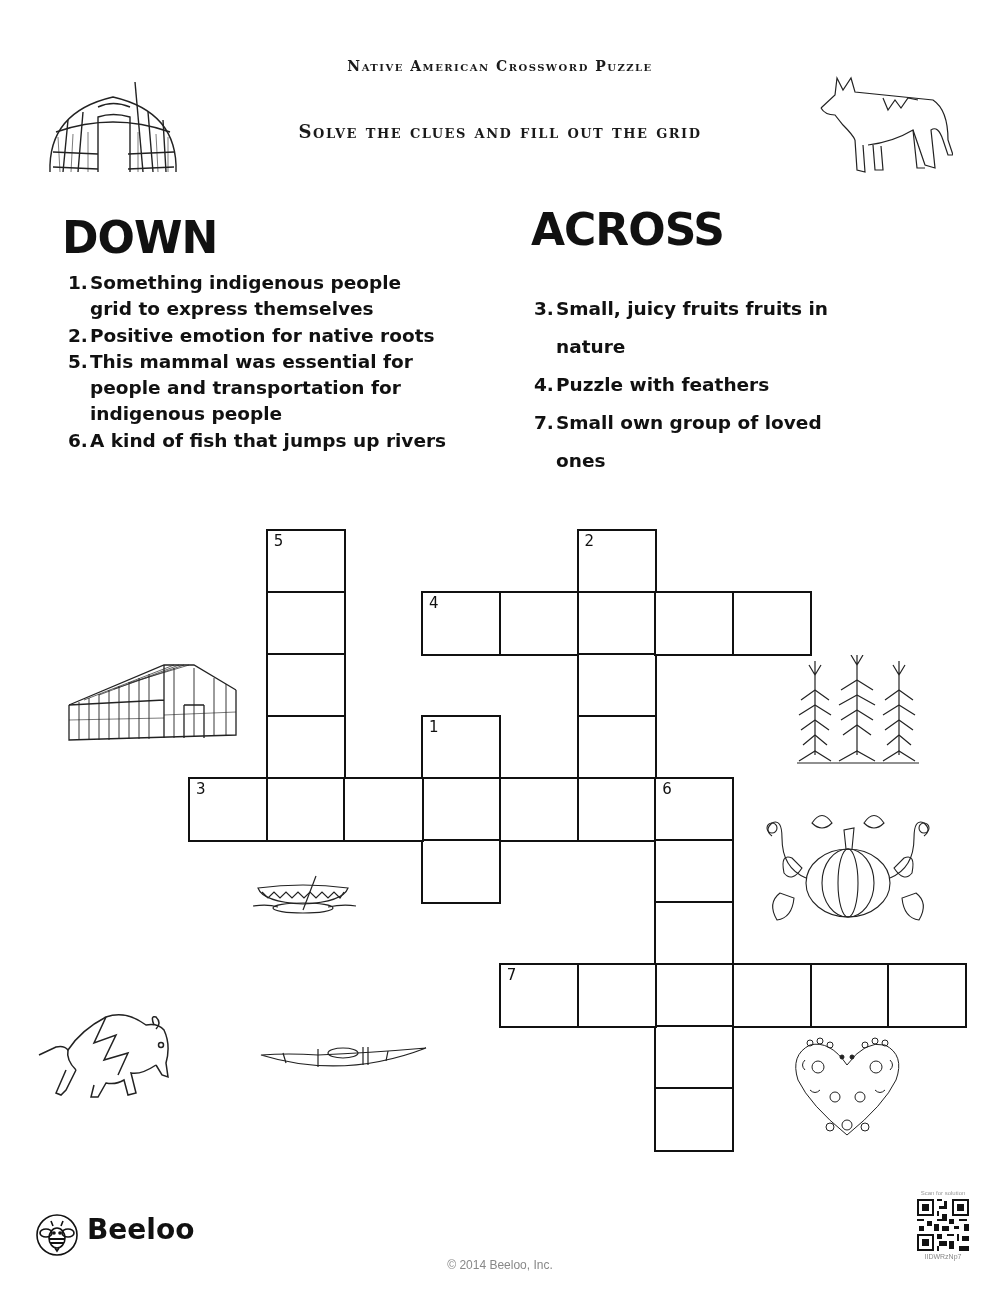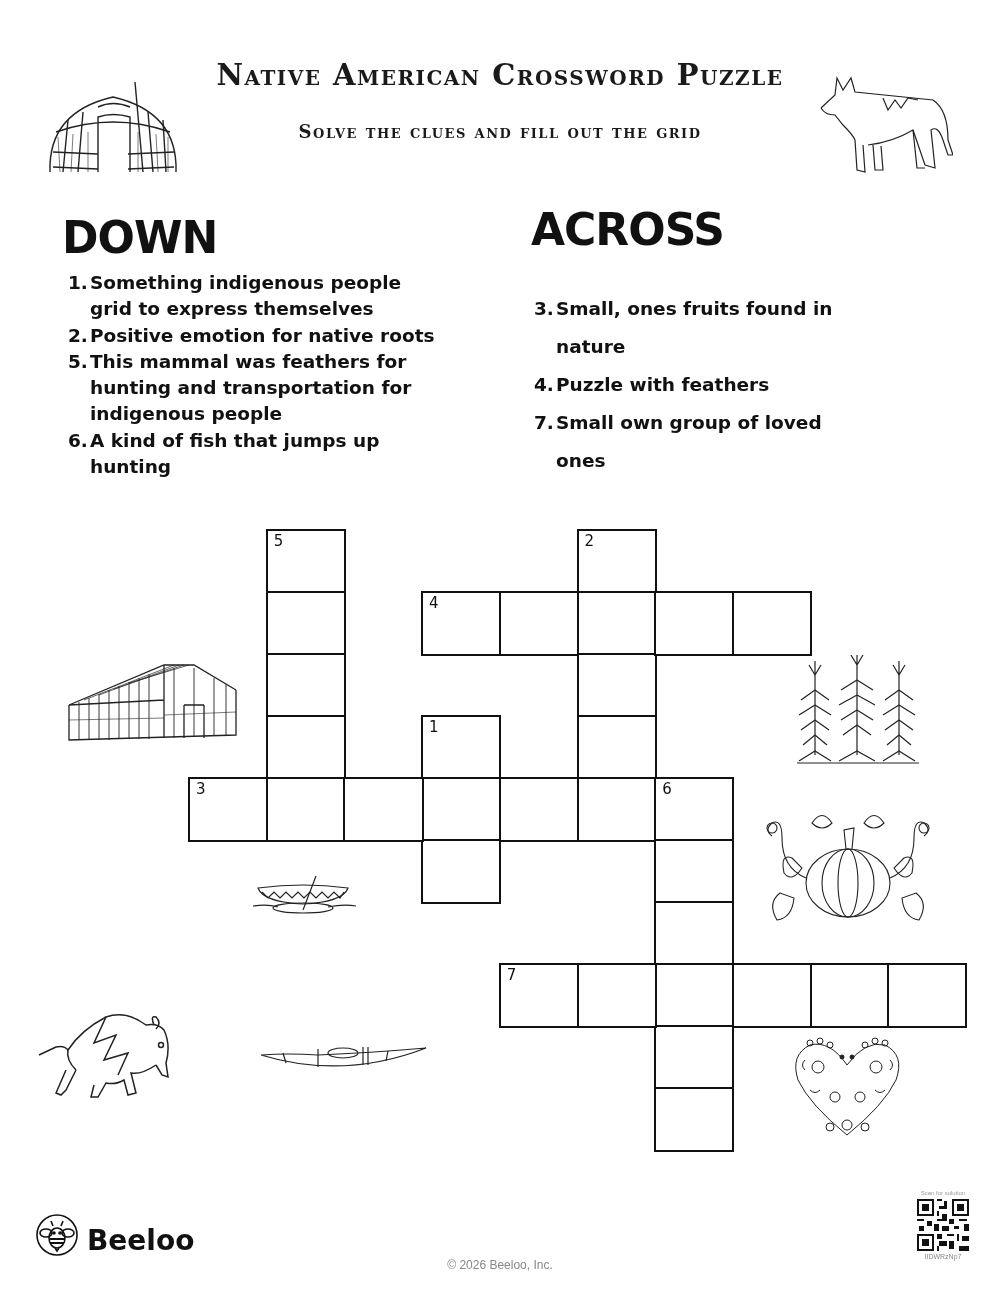--- a/index.html
+++ b/index.html
@@ -4,21 +4,21 @@
 <style>
   * { box-sizing: border-box; margin: 0; padding: 0; }
   html, body { width: 1000px; height: 1294px; background: #ffffff; overflow: hidden; }
   body { position: relative; font-family: "DejaVu Sans", sans-serif; color: #111111; }
 
   .title {
     position: absolute; left: 0; width: 1000px; text-align: center;
     font-family: "DejaVu Serif", serif; font-weight: bold;
     font-variant: small-caps; letter-spacing: 1.5px; color: #1a1a1a;
   }
-  .title.main { top: 58px; font-size: 29px; }
+  .title.main { top: 58px; font-size: 14px; }
   .title.sub  { top: 121px; font-size: 18px; }
 
   .section-heading {
     position: absolute; font-family: "DejaVu Sans", sans-serif;
     font-size: 44px; font-weight: bold; letter-spacing: -1px; color: #111;
   }
   #down-heading { left: 62px; top: 212px; }
   #across-heading { left: 531px; top: 204px; }
 
   .clue-list { position: absolute; list-style: none; }
@@ -35,21 +35,21 @@
     border: 2.5px solid #111; background: #fff;
   }
   .cell-num {
     position: absolute; left: 6px; top: 3px; font-size: 15px;
     font-family: "DejaVu Sans", sans-serif; color: #111; line-height: 1;
   }
 
   .illus { position: absolute; }
   .illus svg { width: 100%; height: 100%; display: block; }
 
-  #footer-logo { position: absolute; left: 35px; top: 1213px; display: flex; align-items: flex-end; gap: 8px; }
+  #footer-logo { position: absolute; left: 35px; top: 1213px; display: flex; align-items: flex-start; gap: 8px; }
   #footer-logo .brand { font-size: 28px; font-weight: bold; color: #111; letter-spacing: 0px; }
   #copyright { position: absolute; left: 0; width: 1000px; top: 1258px; text-align: center; font-size: 12px; color: #888; font-family: "Liberation Sans", sans-serif; }
   #qr-block { position: absolute; left: 910px; top: 1190px; width: 66px; text-align: center; }
   #qr-block .scan { font-size: 6px; color: #999; font-family: "Liberation Sans", sans-serif; }
   #qr-block .code { font-size: 7px; color: #888; margin-top: 2px; font-family: "Liberation Sans", sans-serif; }
 </style>
 </head>
 <body>
 
 <div class="title main">Native American Crossword Puzzle</div>
@@ -86,33 +86,33 @@
   <li class="clue">
     <span class="clue-num">1.</span>
     <span class="clue-text">Something indigenous people grid to express themselves</span>
   </li>
   <li class="clue">
     <span class="clue-num">2.</span>
     <span class="clue-text">Positive emotion for native roots</span>
   </li>
   <li class="clue">
     <span class="clue-num">5.</span>
-    <span class="clue-text">This mammal was feathers for hunting and transportation for indigenous people</span>
+    <span class="clue-text">This mammal was essential for people and transportation for indigenous people</span>
   </li>
   <li class="clue">
     <span class="clue-num">6.</span>
-    <span class="clue-text">A kind of fish that jumps up hunting</span>
+    <span class="clue-text">A kind of fish that jumps up rivers</span>
   </li>
 </ol>
 
 <div class="section-heading" id="across-heading">ACROSS</div>
 <ol class="clue-list" id="across-list">
   <li class="clue">
     <span class="clue-num">3.</span>
-    <span class="clue-text">Small, ones fruits found in nature</span>
+    <span class="clue-text">Small, juicy fruits fruits in nature</span>
   </li>
   <li class="clue">
     <span class="clue-num">4.</span>
     <span class="clue-text">Puzzle with feathers</span>
   </li>
   <li class="clue">
     <span class="clue-num">7.</span>
     <span class="clue-text">Small own group of loved ones</span>
   </li>
 </ol>
@@ -284,21 +284,21 @@
       <path d="M14 26 L30 26 M15 30 L29 30" stroke-width="2.2"></path>
       <path d="M18 13 L16 8 M26 13 L28 8"></path>
       <circle cx="19" cy="20" r="1" fill="#111"></circle>
         <circle cx="25" cy="20" r="1" fill="#111"></circle>
       <path d="M20 35 L22 38 L24 35"></path>
     </svg>
   </span>
   <span class="brand">Beeloo</span>
 </div>
 
-<div id="copyright">© 2026 Beeloo, Inc.</div>
+<div id="copyright">© 2014 Beeloo, Inc.</div>
 
 <div id="qr-block">
   <div class="scan">Scan for solution</div>
   <div style="width:52px;height:52px;margin:3px auto 0;">
     <svg viewBox="0 0 21 21" width="52" height="52" shape-rendering="crispEdges">
       <rect width="21" height="21" fill="#fff"></rect>
       <g fill="#111">
         <rect x="0" y="0" width="7" height="7"></rect>
           <rect x="1" y="1" width="5" height="5" fill="#fff"></rect>
           <rect x="2" y="2" width="3" height="3"></rect>

